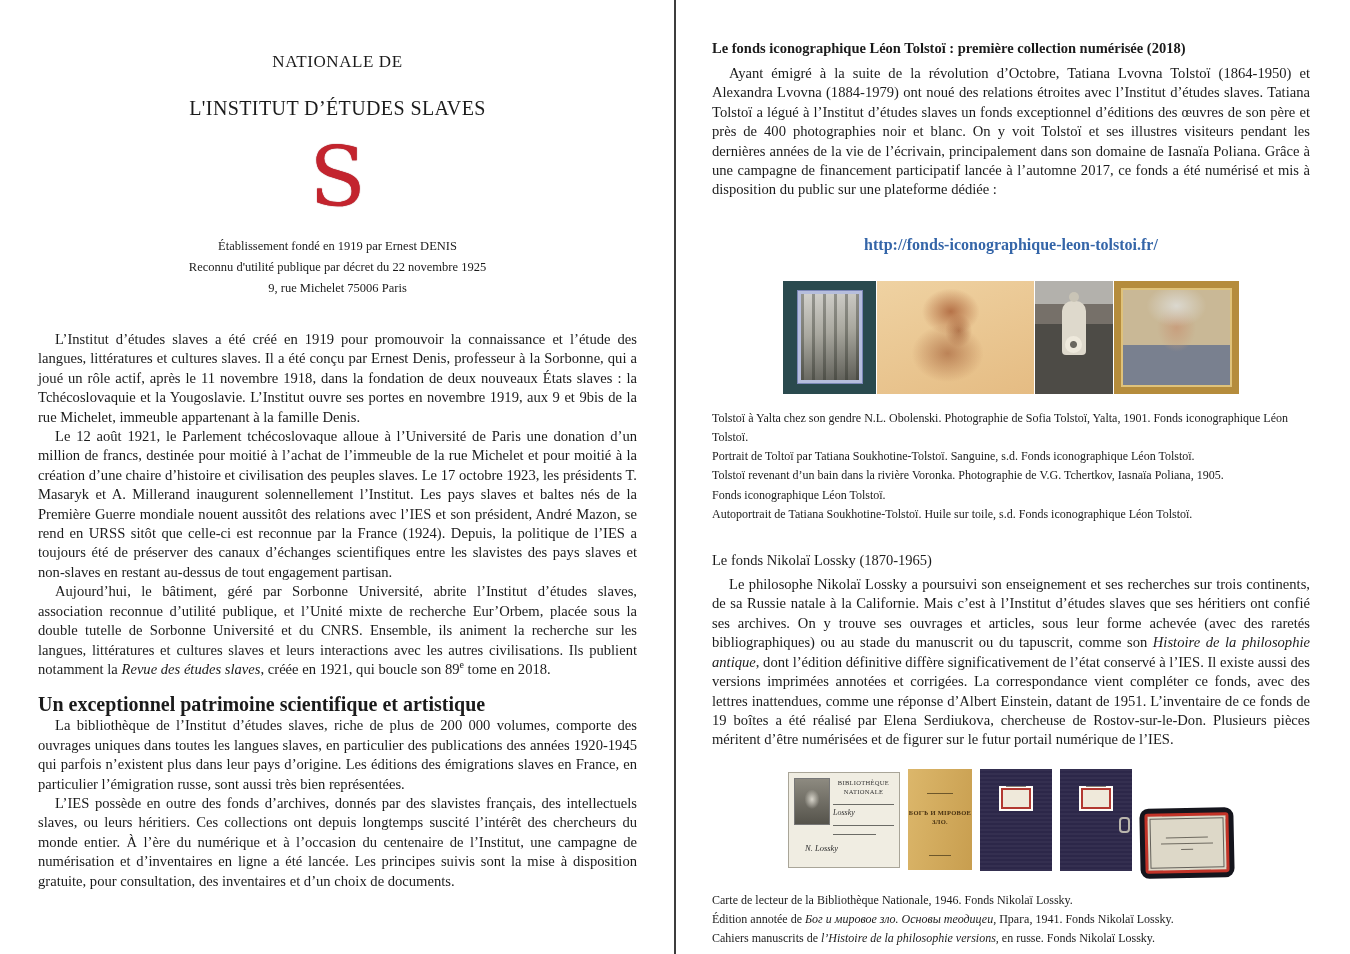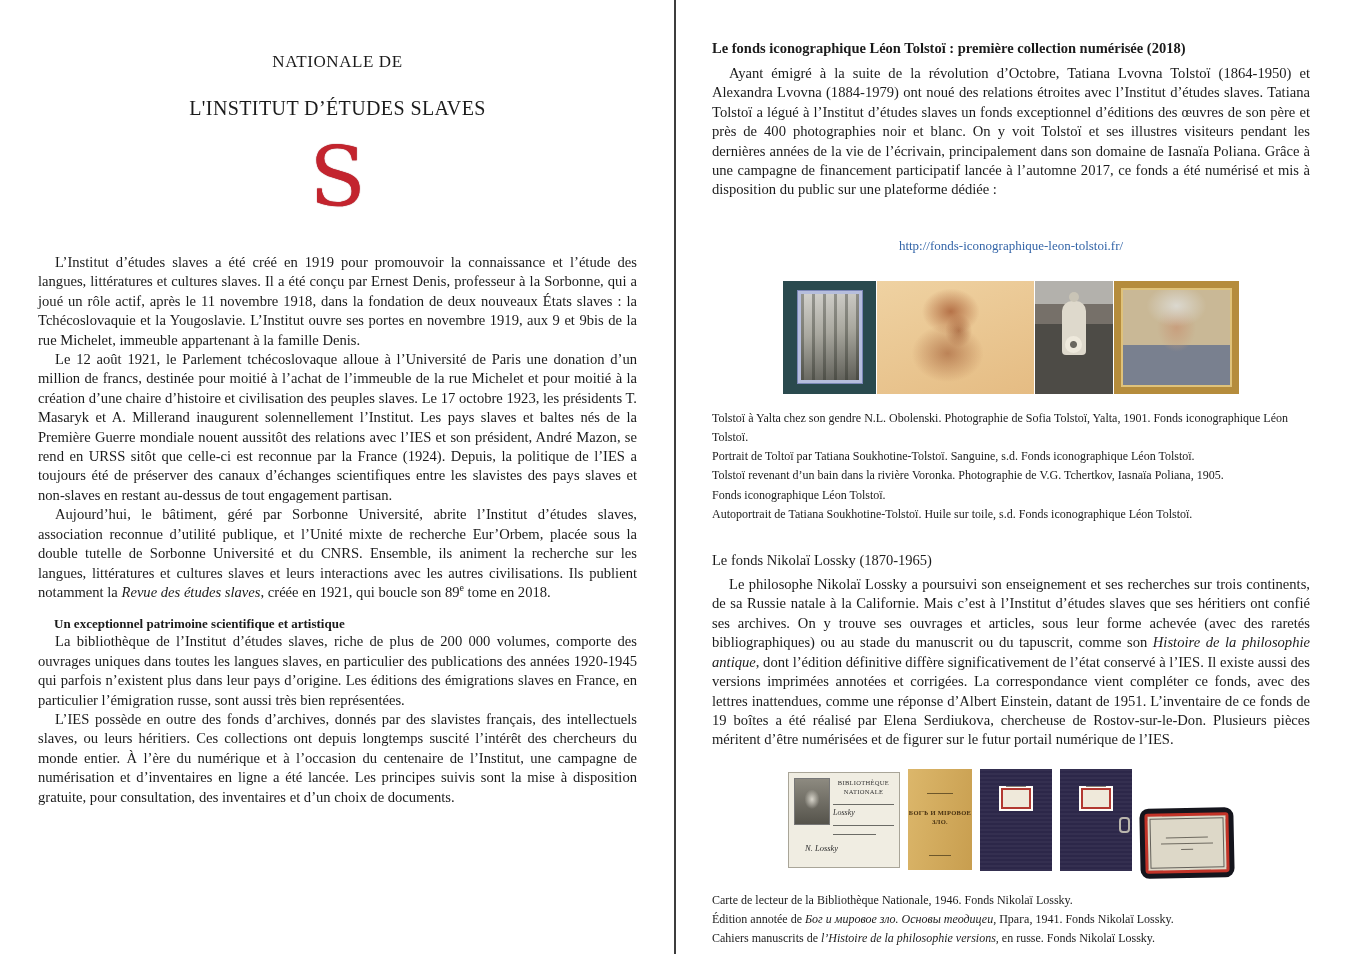--- a/index.html
+++ b/index.html
@@ -26,29 +26,29 @@
     color: #c3242e;
     text-shadow: 0 0 1px #8e1620;
     letter-spacing: 0;
   }
   .subtitle { text-align: center; font-size: 12.5px; line-height: 21px; margin-top: 14px; }
   .body-block { margin-top: 31px; }
   .para {
     font-size: 14.6px; line-height: 19.4px;
     text-align: justify; margin: 0; text-indent: 17px;
   }
-  .section-heading { font-size: 13px; font-weight: bold; margin: 14px 16px 0; }
+  .section-heading { font-size: 20px; font-weight: bold; margin: 14px 0 0; }
   sup { font-size: 10px; line-height: 0; }
   em { font-style: italic; }
 
   
   .rp-heading { font-size: 14.5px; font-weight: bold; margin: 0 0 7px; }
   .rp-heading2 { font-size: 14.5px; font-weight: normal; margin: 28px 0 6px; }
   .link-row { text-align: center; margin-top: 36px; }
-  .link-row a { color: #3465a8; text-decoration: none; font-size: 13px; }
+  .link-row a { color: #3465a8; text-decoration: none; font-size: 16px; font-weight: bold; }
   .captions { margin-top: 15px; font-size: 12px; line-height: 19.2px; }
   .captions div { margin: 0; }
 
   
   .strip1 { margin-top: 27px; display: flex; justify-content: center; height: 113px; gap: 1px; }
   .ph { height: 113px; position: relative; overflow: hidden; }
   .ph-yalta { width: 93px; background: #2a4a4e; display: flex; align-items: center; justify-content: center; }
   .ph-yalta .frame {
     width: 58px; height: 86px;
     border: 3px solid #b6bedd; outline: 1px solid #7c88b8;
@@ -132,20 +132,25 @@
 <div class="spread">
 
   <div class="page page-left">
     <h1 class="title1">NATIONALE DE</h1>
     <h1 class="title2">L'INSTITUT D’ÉTUDES SLAVES</h1>
 
     <div class="ornament">
       <span>S</span>
     </div>
 
+    <div class="subtitle">
+      <div>Établissement fondé en 1919 par Ernest DENIS</div>
+      <div>Reconnu d'utilité publique par décret du 22 novembre 1925</div>
+      <div>9, rue Michelet 75006 Paris</div>
+    </div>
 
     <div class="body-block">
       <p class="para">L’Institut d’études slaves a été créé en 1919 pour promouvoir la connaissance et l’étude des langues, littératures et cultures slaves. Il a été conçu par Ernest Denis, professeur à la Sorbonne, qui a joué un rôle actif, après le 11 novembre 1918, dans la fondation de deux nouveaux États slaves : la Tchécoslovaquie et la Yougoslavie. L’Institut ouvre ses portes en novembre 1919, aux 9 et 9bis de la rue Michelet, immeuble appartenant à la famille Denis.</p>
       <p class="para">Le 12 août 1921, le Parlement tchécoslovaque alloue à l’Université de Paris une donation d’un million de francs, destinée pour moitié à l’achat de l’immeuble de la rue Michelet et pour moitié à la création d’une chaire d’histoire et civilisation des peuples slaves. Le 17 octobre 1923, les présidents T. Masaryk et A. Millerand inaugurent solennellement l’Institut. Les pays slaves et baltes nés de la Première Guerre mondiale nouent aussitôt des relations avec l’IES et son président, André Mazon, se rend en URSS sitôt que celle-ci est reconnue par la France (1924). Depuis, la politique de l’IES a toujours été de préserver des canaux d’échanges scientifiques entre les slavistes des pays slaves et non-slaves en restant au-dessus de tout engagement partisan.</p>
       <p class="para"><span>Aujourd’hui, le bâtiment, géré par Sorbonne Université, abrite l’Institut d’études slaves, association reconnue d’utilité publique, et l’Unité mixte de recherche Eur’Orbem, placée sous la double tutelle de Sorbonne Université et du CNRS. Ensemble, ils animent la recherche sur les langues, littératures et cultures slaves et leurs interactions avec les autres civilisations. Ils publient notamment la </span><em>Revue des études slaves</em><span>, créée en 1921, qui boucle son 89</span><sup>e</sup><span> tome en 2018.</span></p>
     </div>
 
     <h2 class="section-heading">Un exceptionnel patrimoine scientifique et artistique</h2>
     <p class="para">La bibliothèque de l’Institut d’études slaves, riche de plus de 200 000 volumes, comporte des ouvrages uniques dans toutes les langues slaves, en particulier des publications des années 1920-1945 qui parfois n’existent plus dans leur pays d’origine. Les éditions des émigrations slaves en France, en particulier l’émigration russe, sont aussi très bien représentées.</p>
     <p class="para">L’IES possède en outre des fonds d’archives, donnés par des slavistes français, des intellectuels slaves, ou leurs héritiers. Ces collections ont depuis longtemps suscité l’intérêt des chercheurs du monde entier. À l’ère du numérique et à l’occasion du centenaire de l’Institut, une campagne de numérisation et d’inventaires en ligne a été lancée. Les principes suivis sont la mise à disposition gratuite, pour consultation, des inventaires et d’un choix de documents.</p>

